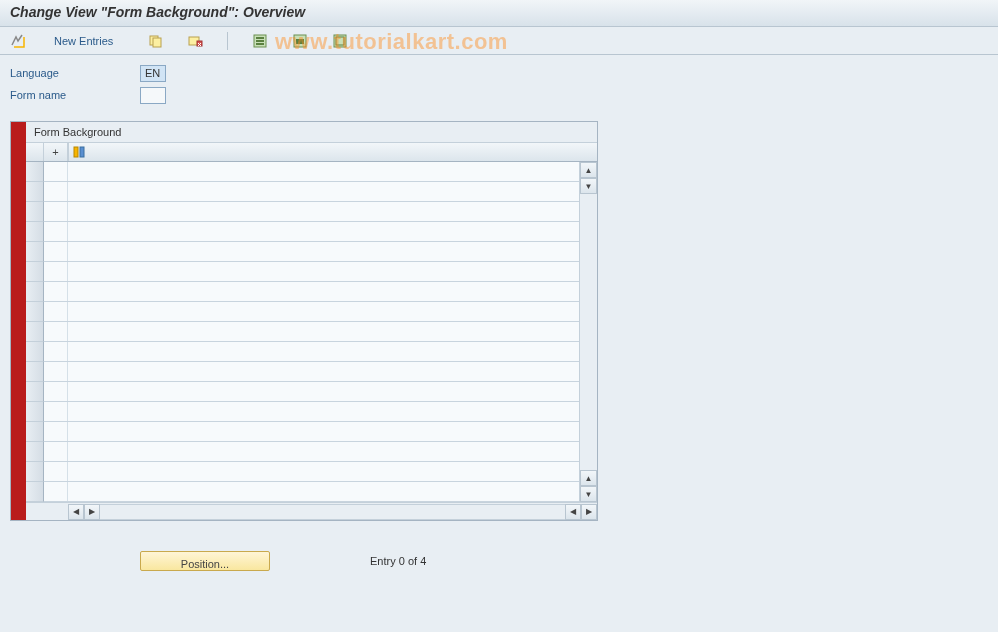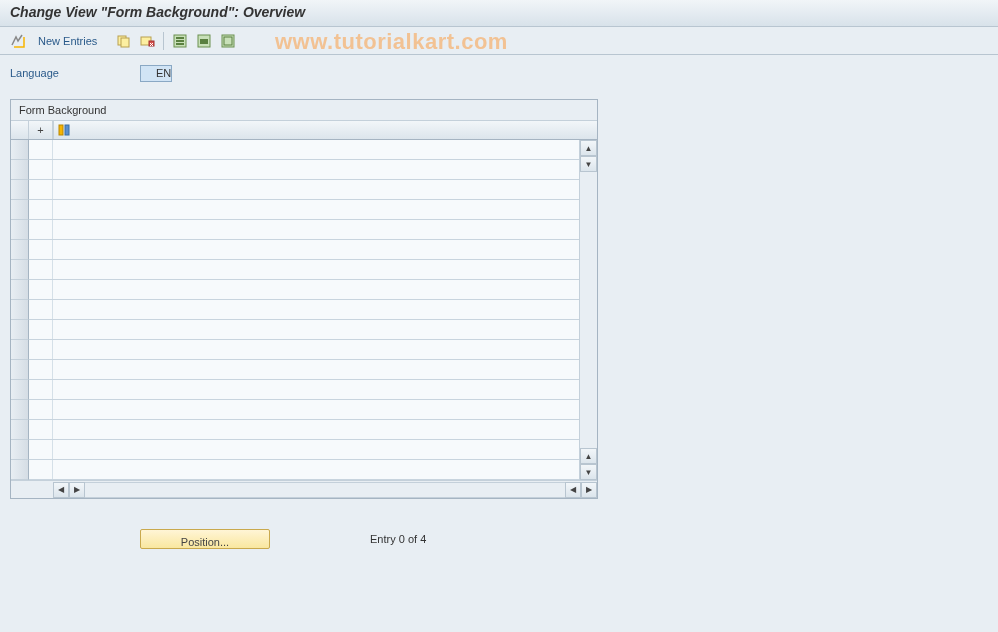--- a/index.html
+++ b/index.html
@@ -22,21 +22,21 @@
       font-style: italic;
       color: #333;
     }
     
     .toolbar {
       background: #E8EEF3;
       border-bottom: 1px solid #B8C5D0;
       padding: 4px 8px;
       display: flex;
       align-items: center;
-      gap: 4px;
+      gap: 20px;
       height: 28px;
     }
     
     .toolbar-icon {
       width: 20px; height: 20px;
       display: inline-flex; align-items: center; justify-content: center;
       cursor: pointer;
     }
     
     .new-entries-btn {
@@ -60,32 +60,33 @@
     }
     
     .content { padding: 8px 10px; }
     
     .field-row { display: flex; align-items: center; margin-bottom: 2px; height: 20px; }
     .field-label { width: 130px; color: #2a5a8a; font-size: 11px; }
     .field-value {
       width: 26px; height: 17px; 
       background: #D1E4F5;
       border: 1px solid #8AA8C4;
-      padding: 1px 15px;
+      padding: 1px 4px;
       font-size: 11px;
       color: #333;
       text-align: left;
     }
     .field-value.empty { background: #F5F8FA; }
     
     .table-panel {
       margin-top: 16px;
       width: 588px;
       border: 1px solid #A5B4C2;
-      background: #0369a1;
+      background: #b91c1c;
+      padding-left: 15px;
     }
     .table-caption {
       padding: 4px 8px;
       font-size: 11px;
       color: #333;
       background: #E8EEF3;
     }
     .table-header {
       display: flex;
       background: linear-gradient(to bottom, #F2F6F9, #DCE5EC);
@@ -202,20 +203,24 @@
       </svg>
   </span>
 </div>
 
 <div class="watermark">www.tutorialkart.com</div>
 
 <div class="content">
   <div class="field-row">
     <span class="field-label">Language</span>
     <span class="field-value">EN</span>
+  </div>
+  <div class="field-row">
+    <span class="field-label">Form name</span>
+    <span class="field-value empty"></span>
   </div>
 
   <div class="table-panel">
     <div class="table-caption">Form Background</div>
     <div class="table-header">
       <div class="col-select"></div>
       <div class="col-plus">+</div>
       <div class="col-config">
         <svg width="12" height="12">
             <rect x="1" y="1" width="4" height="10" fill="#F7B500" stroke="#B88500"></rect>

